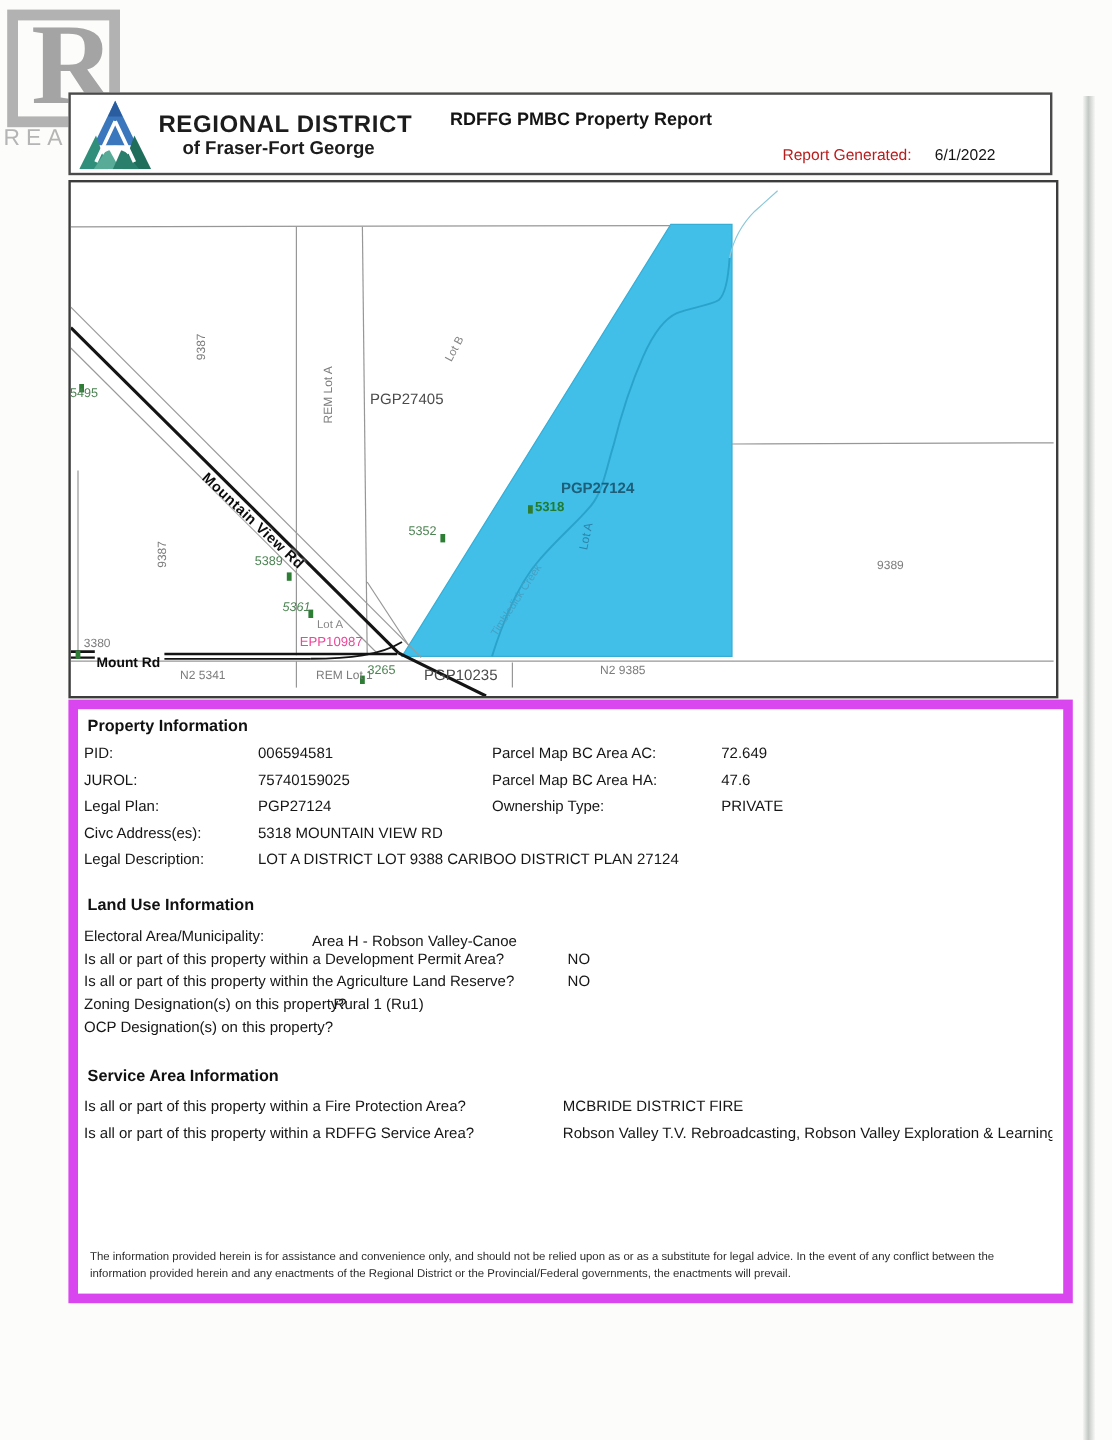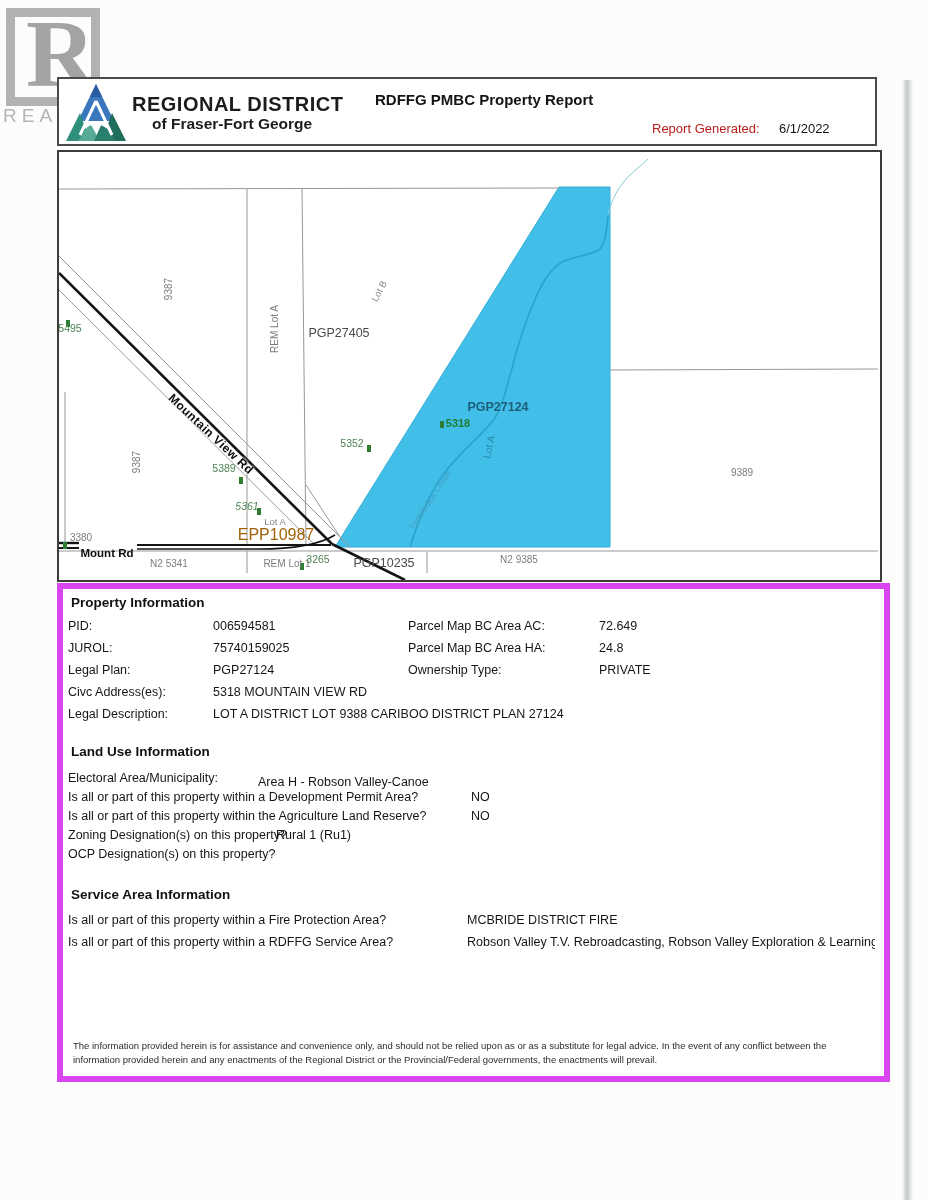--- a/index.html
+++ b/index.html
@@ -27,31 +27,31 @@
   
   .map{position:absolute;left:57px;top:150px;width:821px;height:428px;background:#fff;
        border:2px solid #3c3c3c;}
   .map svg{position:absolute;left:0;top:0;}
   .ml{position:absolute;white-space:nowrap;z-index:3;}
   .mgrey{color:#7c7c7c;font-size:10px;}
   .mgrey9{color:#868686;font-size:9.5px;}
   .mgreen{color:#4c8352;font-size:10.5px;}
   .mgreen-b{color:#1f7c31;font-size:11px;font-weight:bold;}
   .mdark{color:#4a4a4a;font-size:12.5px;}
-  .mblack{color:#a16207;font-size:16px;}
+  .mblack{color:#ec4899;font-size:11px;}
   .mroad{color:#0c0c0c;font-size:11.5px;font-weight:bold;}
   .mroad-d{color:#0c0c0c;font-size:12px;font-weight:bold;letter-spacing:.5px;
            text-shadow:0 0 3px #fff,0 0 3px #fff;}
   .mteal{color:#2c85a9;font-size:10px;}
   .mteal-s{color:#45a1c3;font-size:9px;}
   .mplan{color:#1d5e79;font-size:12.5px;font-weight:bold;}
   .dot{position:absolute;width:4px;height:7px;background:#2e7d35;z-index:2;}
   
   .info{position:absolute;left:57px;top:583px;width:821px;height:487px;background:#fff;
-        border:6px solid #d946ef;}
+        border:8px solid #d946ef;}
   .sec-title{position:absolute;left:8px;font-size:13.5px;font-weight:bold;color:#111;}
   .it{position:absolute;font-size:12.5px;color:#161616;white-space:nowrap;text-align:center;}
   .clip{overflow:hidden;width:408px;}
   .disclaimer{position:absolute;left:10px;top:450px;width:802px;font-size:9.5px;
               line-height:1.5;color:#2b2b2b;}
   
   .scan-strip{position:absolute;left:902px;top:80px;width:11px;height:1120px;
               background:linear-gradient(to right,rgba(180,185,182,0),#c3c8c5 45%,rgba(200,204,201,0));}
 </style>
 </head>
@@ -162,21 +162,21 @@
     <span class="it" style="left:150px;top:52px;">75740159025</span>
     <span class="it" style="left:5px;top:74px;">Legal Plan:</span>
     <span class="it" style="left:150px;top:74px;">PGP27124</span>
     <span class="it" style="left:5px;top:96px;">Civc Address(es):</span>
     <span class="it" style="left:150px;top:96px;">5318 MOUNTAIN VIEW RD</span>
     <span class="it" style="left:5px;top:118px;">Legal Description:</span>
     <span class="it" style="left:150px;top:118px;">LOT A DISTRICT LOT 9388 CARIBOO DISTRICT PLAN 27124</span>
     <span class="it" style="left:345px;top:30px;">Parcel Map BC Area AC:</span>
     <span class="it" style="left:536px;top:30px;">72.649</span>
     <span class="it" style="left:345px;top:52px;">Parcel Map BC Area HA:</span>
-    <span class="it" style="left:536px;top:52px;">24.8</span>
+    <span class="it" style="left:536px;top:52px;">47.6</span>
     <span class="it" style="left:345px;top:74px;">Ownership Type:</span>
     <span class="it" style="left:536px;top:74px;">PRIVATE</span>
 
     <div class="sec-title" style="top:155px;">Land Use Information</div>
     <span class="it" style="left:5px;top:182px;">Electoral Area/Municipality:</span>
     <span class="it" style="left:195px;top:186px;">Area H - Robson Valley-Canoe</span>
     <span class="it" style="left:5px;top:201px;">Is all or part of this property within a Development Permit Area?</span>
     <span class="it" style="left:408px;top:201px;">NO</span>
     <span class="it" style="left:5px;top:220px;">Is all or part of this property within the Agriculture Land Reserve?</span>
     <span class="it" style="left:408px;top:220px;">NO</span>

